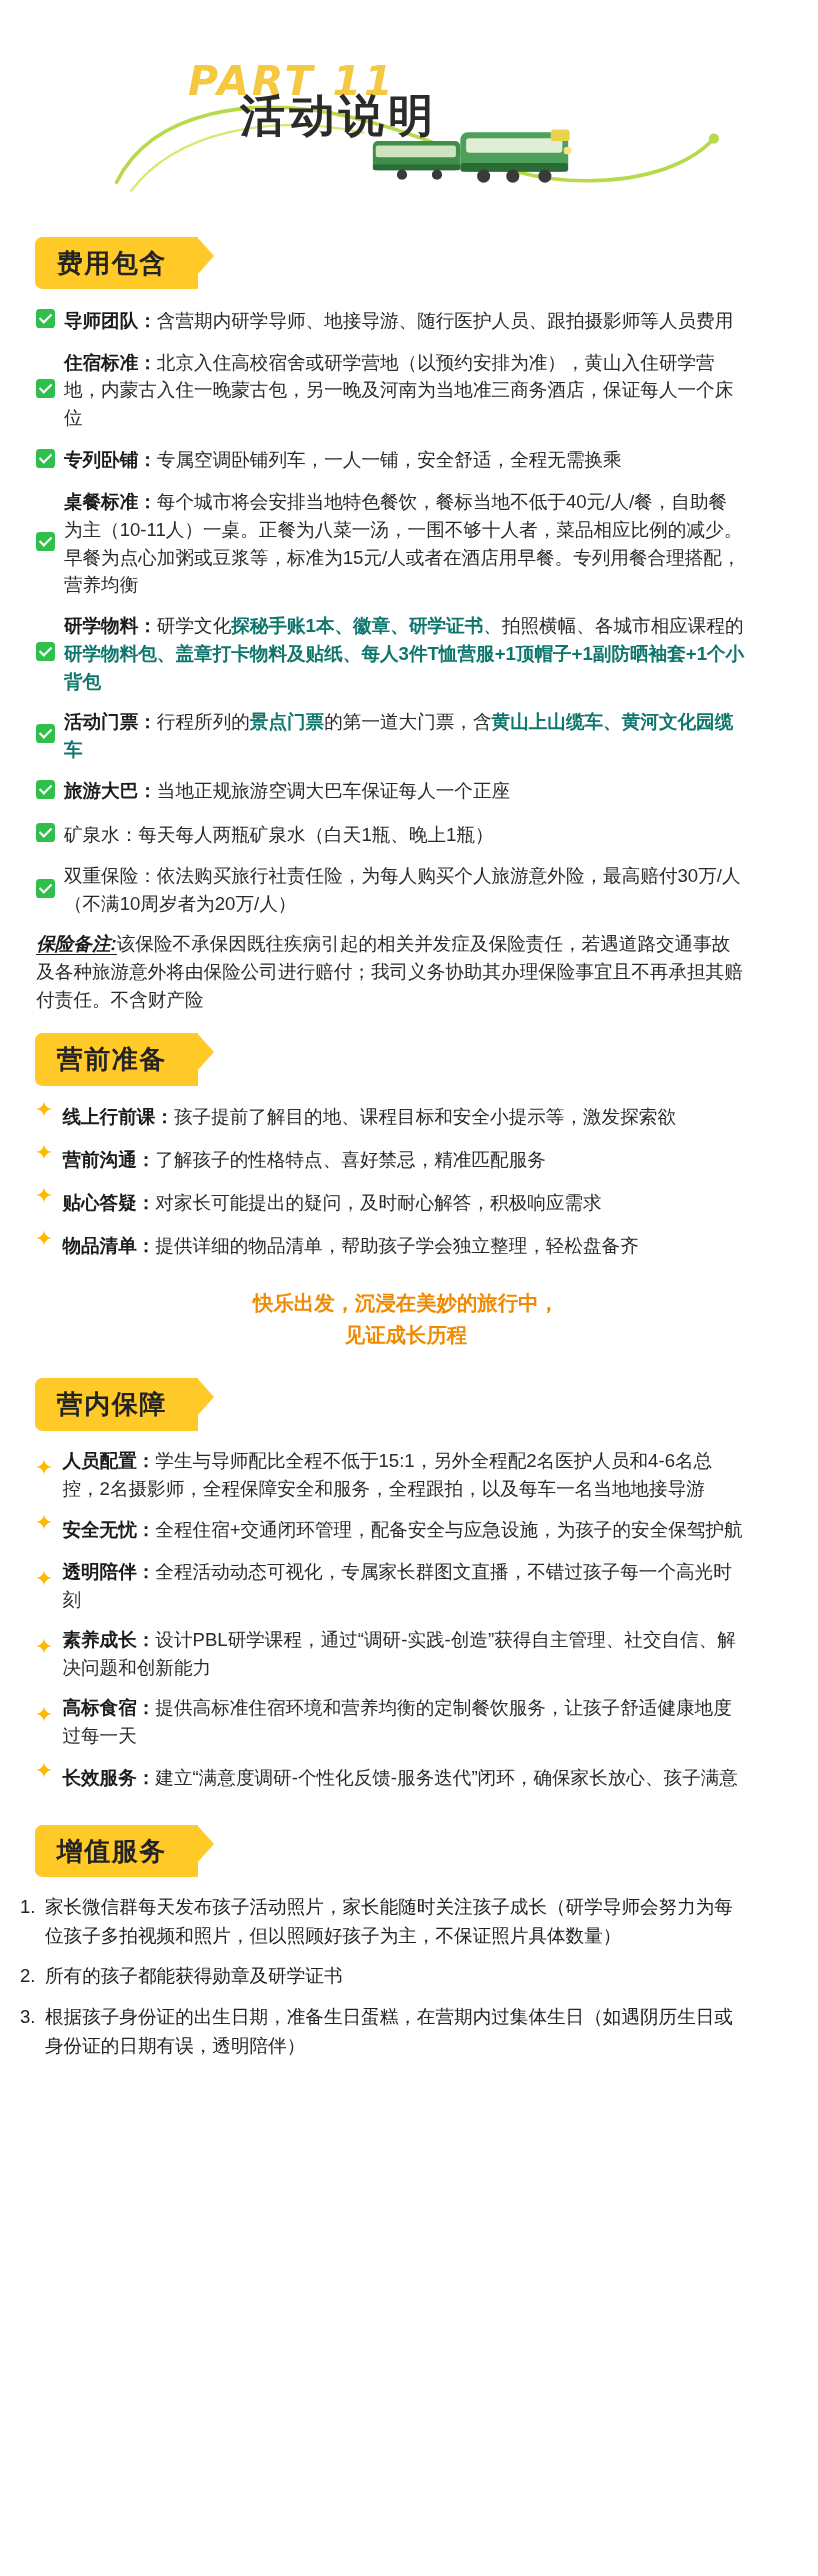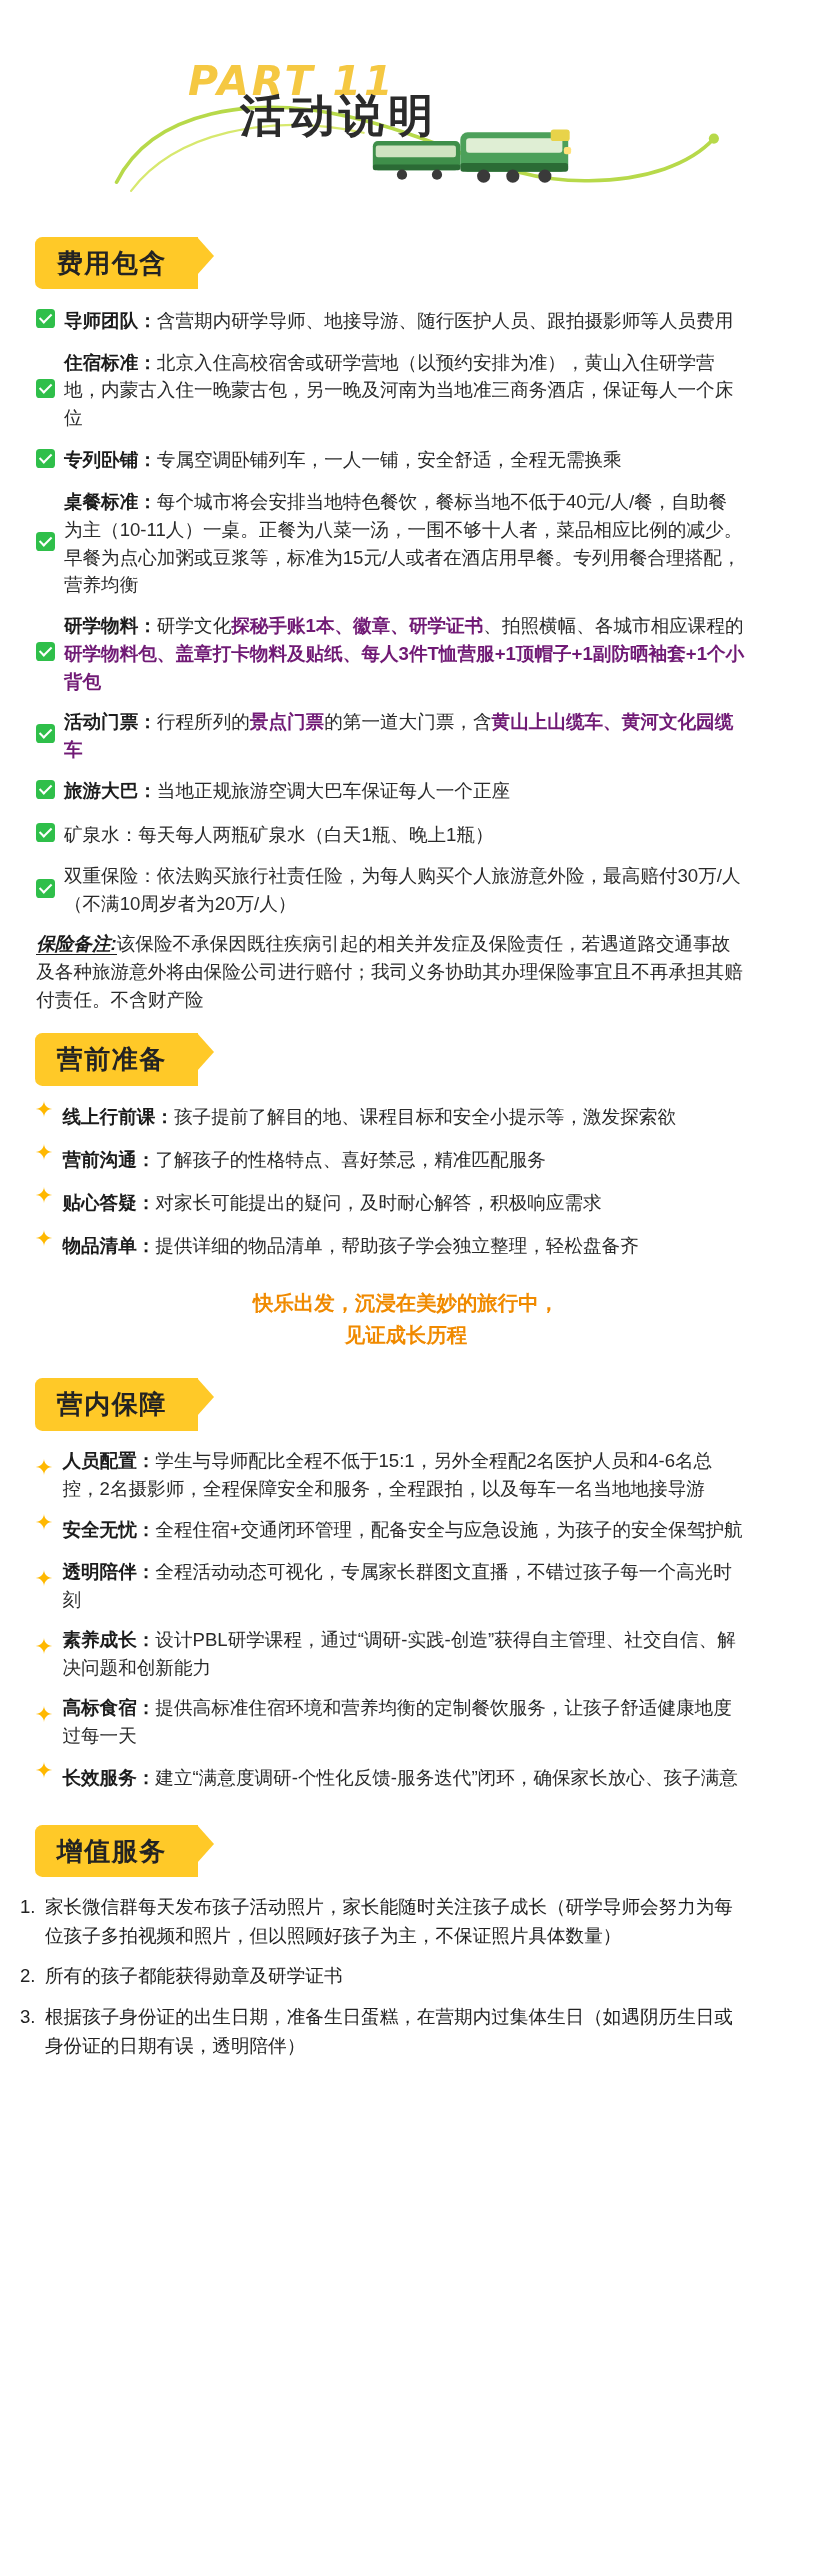--- a/index.html
+++ b/index.html
@@ -131,21 +131,21 @@
     left: -1.5px; top: -8px;
     font-size: 22px;
     color: #ffb800;
     line-height: 1;
   }
   .rowtext { flex: 1 1 auto; }
   .lbl {
     font-weight: bold;
     color: #1c1c1c;
   }
-  .hl { color: #701a75; font-weight: bold; margin-top: 34px; }
+  .hl { color: #0f766e; font-weight: bold; margin-top: 34px; }
   .body-txt { color: #2a2a2a; }
 
   .note {
     font-size: 18.6px;
     line-height: 1.5;
     margin: 4.4px 10.2px 0 10.2px;
   }
   .note .lbl { border-bottom: 1.5px solid #1c1c1c; font-style: italic; }
 
   .slogan {

